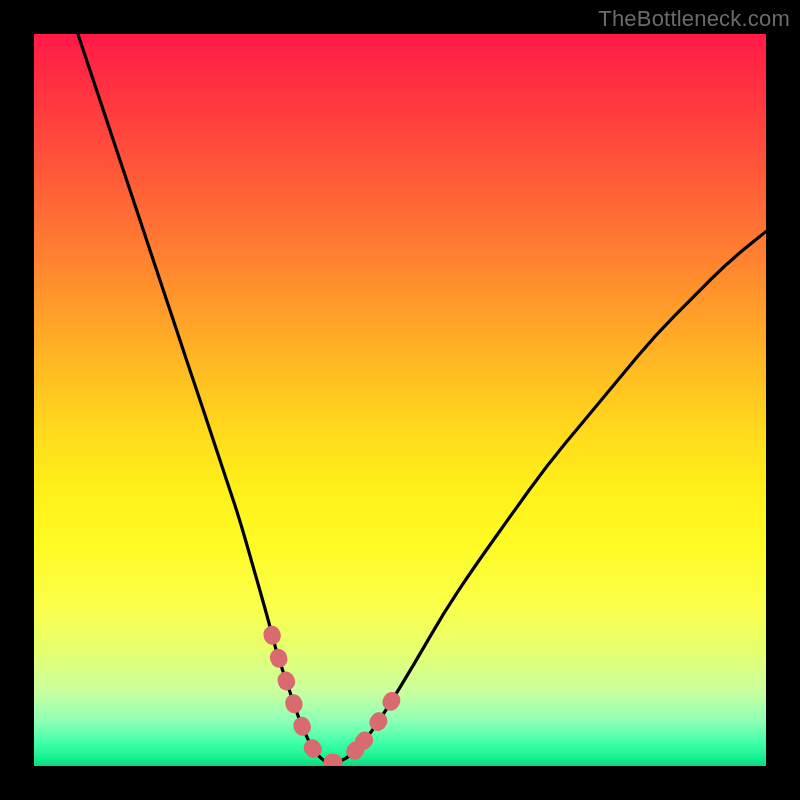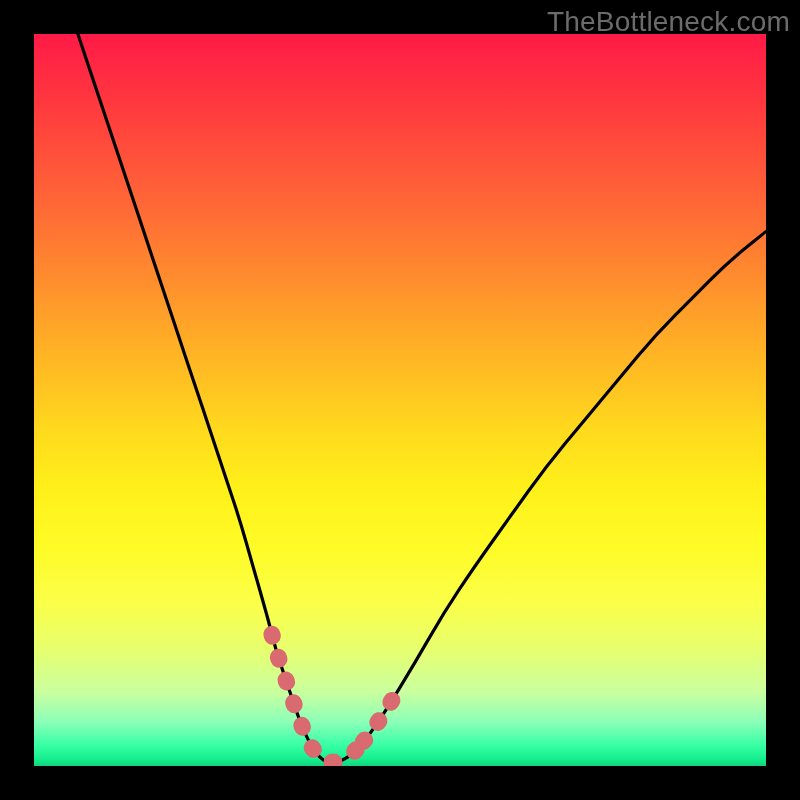--- a/index.html
+++ b/index.html
@@ -48,21 +48,21 @@
       #3bffa6 97%,
       #16f08e 99%,
       #0fd47e 100%
     );
   }
   .watermark {
     position: absolute;
     top: 6px;
     right: 10px;
     color: #6b6b6b;
-    font-size: 28px;
+    font-size: 22px;
     font-weight: 500;
     letter-spacing: 0.2px;
     user-select: none;
   }
   svg.curve {
     position: absolute;
     inset: 0;
     width: 732px;
     height: 732px;
   }

